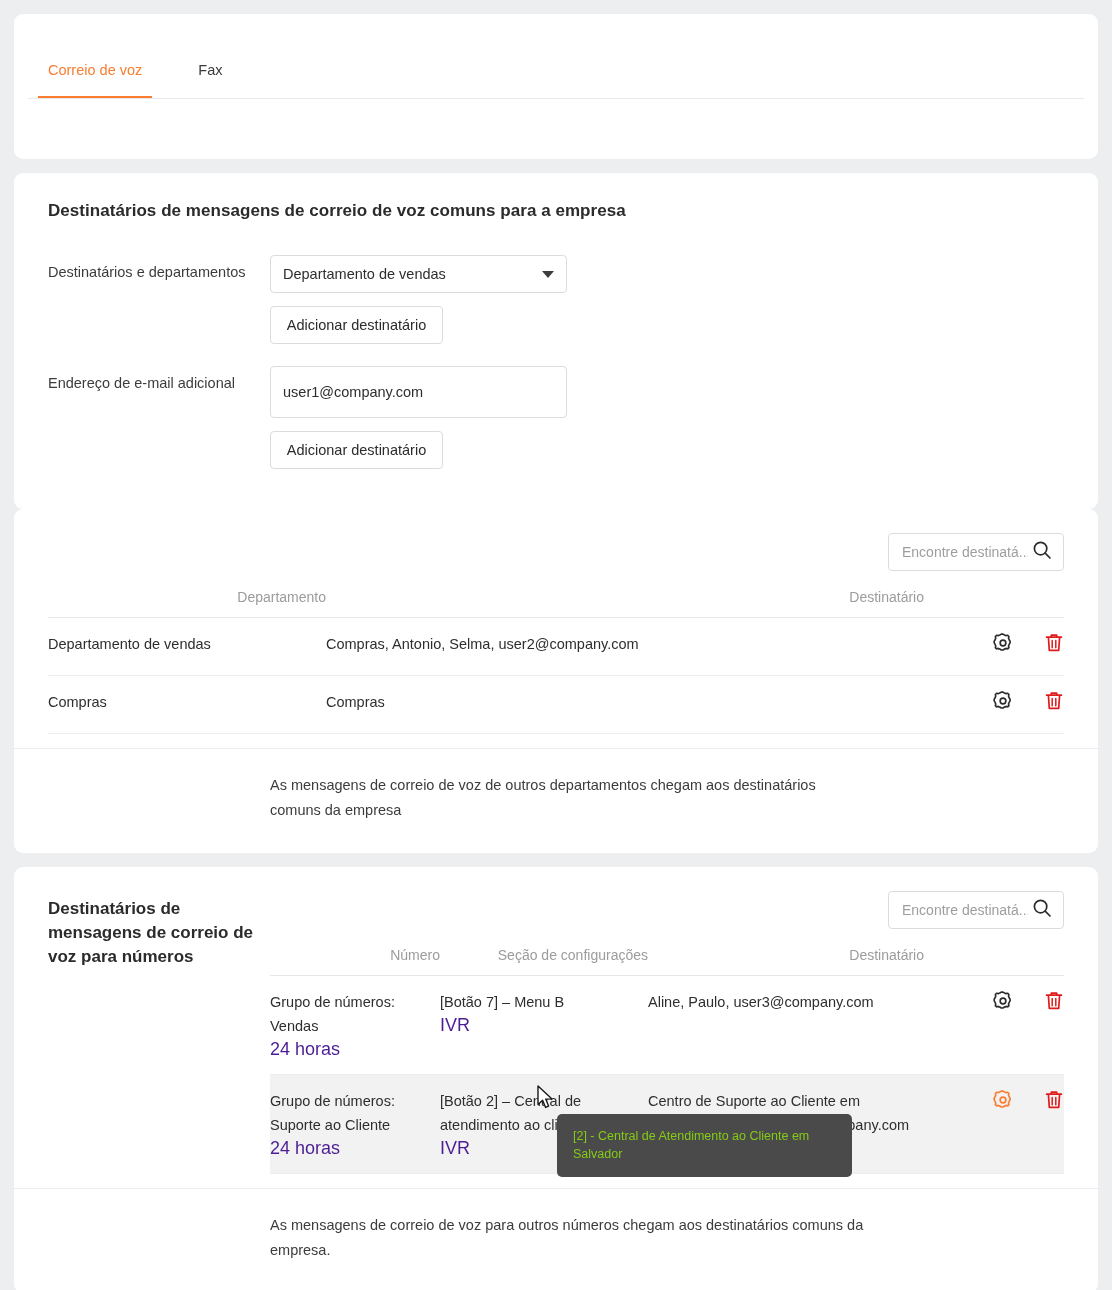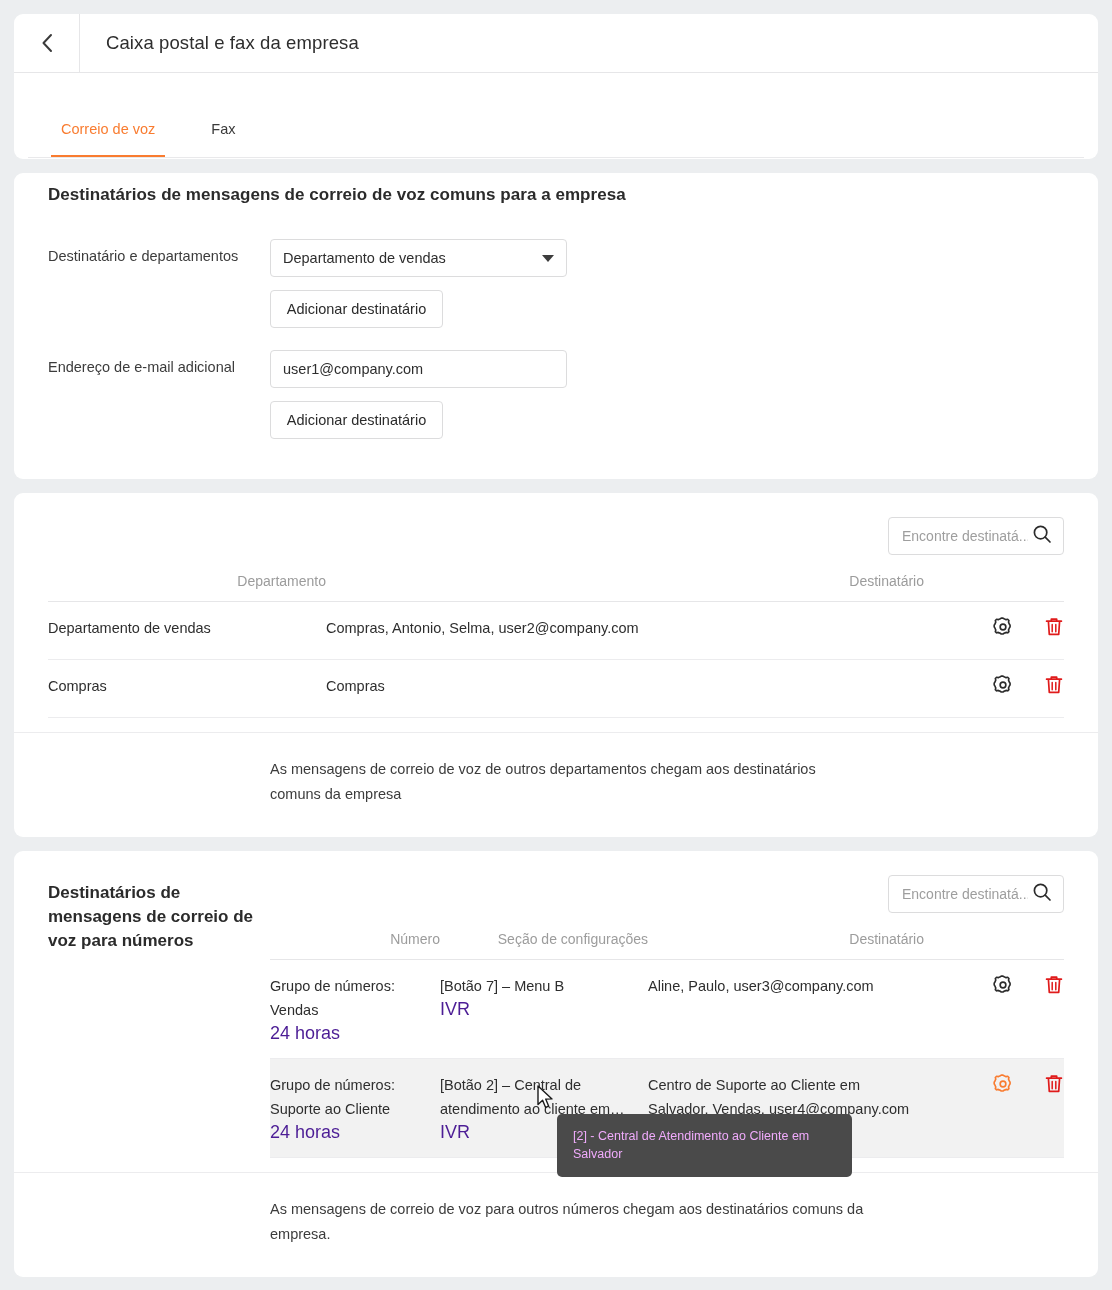--- a/index.html
+++ b/index.html
@@ -53,21 +53,21 @@
     padding-left: 26px;
     font-size: 18.5px;
     color: #2e2e2e;
     letter-spacing: .1px;
   }
 
   .tabs {
     display: flex;
     align-items: flex-end;
     height: 85px;
-    padding-left: 47px;
+    padding-left: 34px;
     position: relative;
   }
   .tab {
     font-size: 14.5px;
     color: #3a3a3a;
     padding-bottom: 21px;
     margin-right: 56px;
     cursor: pointer;
     position: relative;
   }
@@ -85,21 +85,21 @@
     content: "";
     position: absolute;
     left: 14px;
     right: 14px;
     bottom: 0;
     height: 1px;
     background: #e9e9eb;
   }
 
   
-  .card-common { padding: 12px 34px 40px 34px; margin-bottom: 14px; }
+  .card-common { padding: 28px 34px 40px 34px; }
   .card-title {
     font-size: 17px;
     color: #2b2b2b;
     font-weight: bold;
     margin-bottom: 34px;
     letter-spacing: .05px;
   }
   .form-row {
     display: flex;
     align-items: flex-start;
@@ -127,21 +127,21 @@
     justify-content: space-between;
   }
   .caret {
     width: 0; height: 0;
     border-left: 6px solid transparent;
     border-right: 6px solid transparent;
     border-top: 7px solid #3d3d3d;
   }
   .text-input {
     width: 297px;
-    height: 38px;
+    height: 52px;
     border: 1px solid #dcdcdd;
     border-radius: 4px;
     background: #fff;
     padding: 0 12px;
     font-size: 14.5px;
     color: #2e2e2e;
     font-family: inherit;
     outline: none;
   }
   .btn-outline {
@@ -239,21 +239,21 @@
     padding: 24px 34px 30px 256px;
     border-top: 1px solid #ececee;
     margin-top: 14px;
   }
   .list-note-inner { max-width: 600px; }
 
   
   .tooltip {
     position: absolute;
     background: #4a4a4a;
-    color: #f0abfc;
+    color: #84cc16;
     border-radius: 5px;
     font-size: 12.5px;
     line-height: 18px;
     padding: 13px 16px 14px 16px;
     width: 295px;
     left: 557px;
     top: 1114px;
     z-index: 40;
   }
 
@@ -265,46 +265,36 @@
     z-index: 50;
     pointer-events: none;
   }
 </style>
 </head>
 <body>
 
 <div class="page">
 
   <div class="card header-card">
-    <div class="header-bar">
-      <div class="back-btn">
-        <span>
-          <svg width="18" height="24" viewBox="0 0 18 24" fill="none">
-            <path d="M13 4 L5.5 12 L13 20" stroke="#3a3a3a" stroke-width="2" stroke-linecap="round" stroke-linejoin="round"></path>
-          </svg>
-        </span>
-      </div>
-      <div class="page-title">Caixa postal e fax da empresa</div>
-    </div>
 
     <div class="tabs">
       <div class="tab active">
         <span>Correio de voz</span>
       </div>
       <div class="tab">
         <span>Fax</span>
       </div>
     </div>
   </div>
 
   <div class="card card-common">
     <div class="card-title">Destinatários de mensagens de correio de voz comuns para a empresa</div>
 
     <div class="form-row">
-      <div class="form-label">Destinatário e departamentos</div>
+      <div class="form-label">Destinatários e departamentos</div>
       <div class="select-box">
         <span>Departamento de vendas</span>
         <span class="caret"></span>
       </div>
     </div>
 
     <button class="btn-outline btn-offset">Adicionar destinatário</button>
 
     <div class="form-row">
       <div class="form-label">Endereço de e-mail adicional</div>

